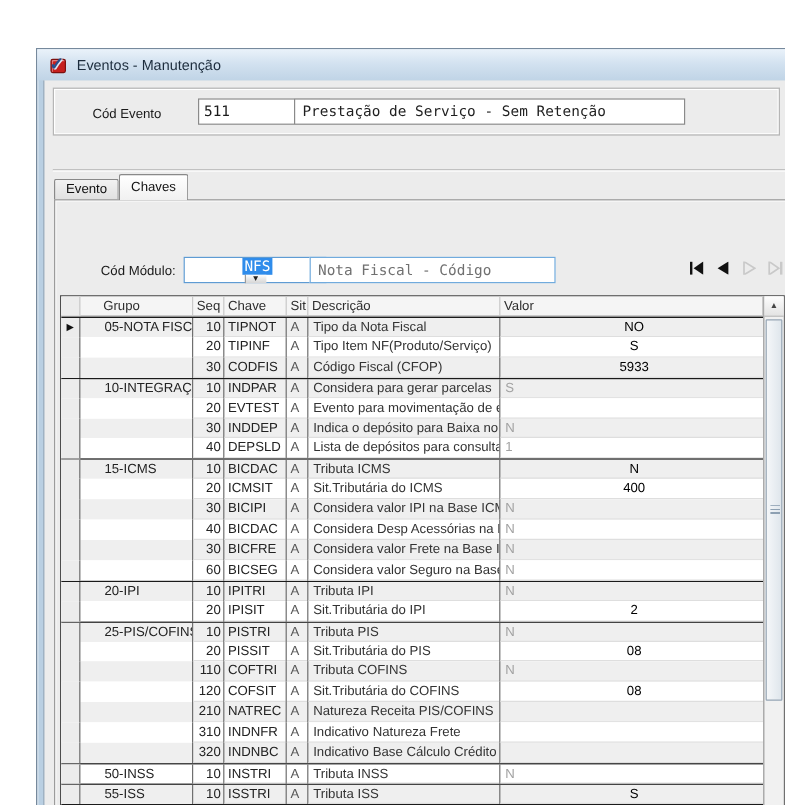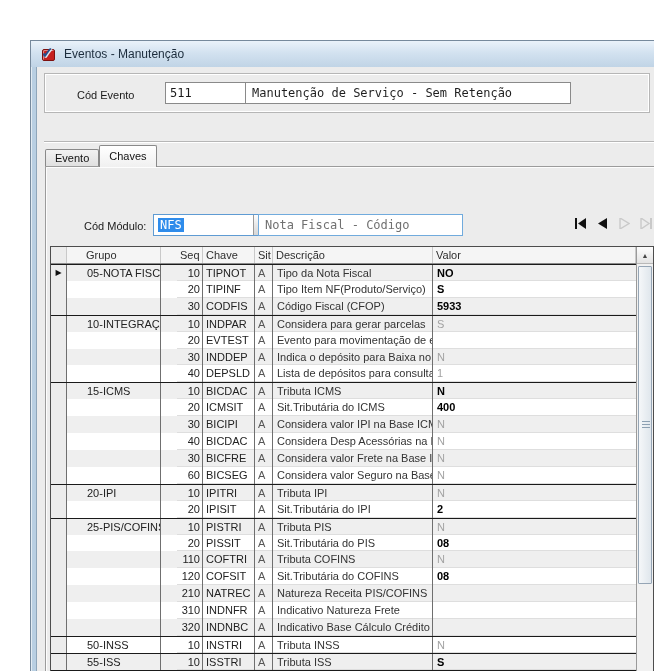--- a/index.html
+++ b/index.html
@@ -50,21 +50,21 @@
          padding:2px 9px 3px 9px; background:linear-gradient(#f2f2f2,#dfdfdf);
          border-radius:2px 2px 0 0; height:18px; }
   .tab.active { background:linear-gradient(#ffffff,#f0f0f0); height:22px; padding-top:4px;
                 position:relative; z-index:3; box-shadow:inset 0 1px 0 #fff; }
 
   .tabpage { position:absolute; left:8px; top:99px; width:618px; height:570px;
              background:#ececec; border:1px solid #9b9b9b;
              box-shadow:inset 1px 1px 0 #fdfdfd; z-index:2; }
 
   #lbl-modulo { position:absolute; left:38px; top:53px; }
-  #combo-modulo { left:107px; top:47px; width:119px; border:1px solid #5e9bd3; }
+  #combo-modulo { left:107px; top:47px; width:119px; border:1px solid #5e9bd3;flex-direction:column; }
   #combo-modulo .val { color:#fff; }
   #combo-modulo .val span { background:#2f8ceb; padding:0 2px; }
   #edit-modulo { left:212px; top:47px; width:205px; border:1px solid #71abdd; color:#707070; }
 
   .navbar { position:absolute; left:528px; top:50px; display:flex; gap:9px; }
   .navbtn { width:13px; height:13px; display:flex; align-items:center; justify-content:center; }
 
   
   .grid { position:absolute; left:4px; top:79px; width:604px; height:474px;
           border:1px solid #4d4d4d; background:#fff; display:flex; }
@@ -74,31 +74,31 @@
                  padding:2px 0 0 3px; overflow:hidden; white-space:nowrap; }
   .grow { display:flex; flex:0 0 16.92px; height:16.92px; background:#fff; }
   .grow.shade { background:#efefef; }
   .grow.group-start { border-top:1px solid #1a1a1a; }
   .cell { overflow:hidden; white-space:nowrap; }
   .c-ind   { flex:0 0 16px; background:#ececec; border-right:1px solid #6f6f6f;
              font-size:8px; color:#111; text-align:center; line-height:16px; }
   .c-grupo { flex:0 0 78px; font-size:11px; color:#222; padding:2px 0 0 4px;
              border-right:1px solid #6f6f6f;margin-left:16px; }
   .c-seq   { flex:0 0 26px; font-size:11px; color:#222; text-align:right; padding:2px 2px 0 0;
-             border-right:1px solid #6f6f6f;margin-left:16px; }
+             border-right:1px solid #6f6f6f; }
   .c-chave { flex:0 0 52px; font-size:11px; color:#222; padding:2px 0 0 3px;
              border-right:1px solid #6f6f6f; }
   .c-sit   { flex:0 0 18px; font-size:11px; color:#555; padding:2px 0 0 3px;
              border-right:1px solid #6f6f6f; }
   .c-desc  { flex:0 0 160px; font-size:11px; color:#333; padding:2px 0 0 4px;
              border-right:1px solid #6f6f6f; }
   .c-valor { flex:1; font-size:11px; padding:2px 0 0 4px; }
   .grow .c-seq, .grow .c-chave, .grow .c-sit, .grow .c-desc, .grow .c-valor
         { box-shadow:inset 0 -1px 0 #dedede; }
-  .c-valor.bold { font-weight:bold; color:#000; }
+  .c-valor.bold { font-weight:normal; color:#000;text-align:center; }
   .c-valor.dim  { color:#a2a2a2; }
 
   .gscroll { flex:0 0 17px; border-left:1px solid #9a9a9a; background:#f1f1f1;
              display:flex; flex-direction:column; position:relative; }
   .sbtn { height:17px; background:linear-gradient(#fdfdfd,#e3e3e3);
           border-bottom:1px solid #b9b9b9; font-size:7px; color:#444;
           display:flex; align-items:center; justify-content:center; }
   .sthumb { position:absolute; left:1px; top:19px; width:14px; height:318px;
             border:1px solid #95a5b5; border-radius:1px;
             background:linear-gradient(90deg,#f5f7f9,#dfe6ec); }
@@ -120,21 +120,21 @@
   </div>
 
   <div class="client">
 
     <div class="groupbox">
       <span class="lbl" id="lbl-evento">Cód Evento</span>
       <div class="combo" id="combo-evento">
         <span class="val">511</span>
         <span class="btn">▼</span>
       </div>
-      <div class="editbox" id="edit-evento">Manutenção de Serviço - Sem Retenção</div>
+      <div class="editbox" id="edit-evento">Prestação de Serviço - Sem Retenção</div>
     </div>
 
     <div class="divider"></div>
 
     <div class="tabs">
       <div class="tab">Evento</div>
       <div class="tab active">Chaves</div>
     </div>
 
     <div class="tabpage">

